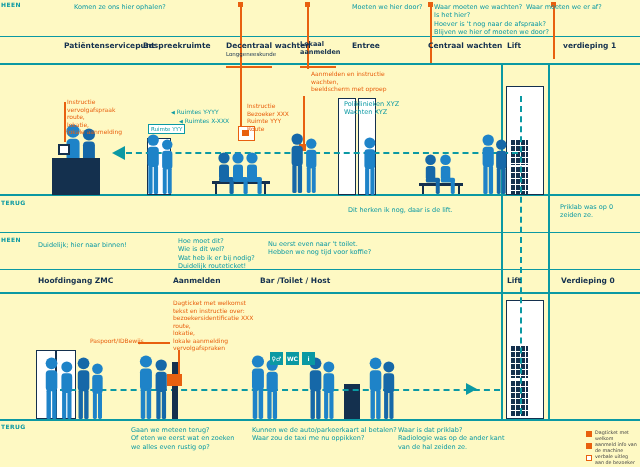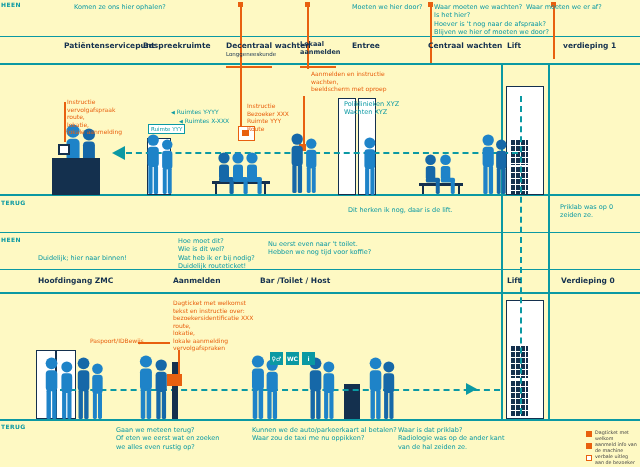--- a/index.html
+++ b/index.html
@@ -232,21 +232,21 @@
   <div class="note" style="left:311px;top:70px">Aanmelden en instructie
 wachten,
 beeldscherm met oproep</div>
   <div class="q" style="left:344px;top:100px">Poliklinieken XYZ
 Wachten XYZ</div>
 
   <div class="q" style="left:348px;top:206px">Dit herken ik nog, daar is de lift.</div>
   <div class="q" style="left:560px;top:203px">Priklab was op 0
 zeiden ze.</div>
 
-  <div class="q" style="left:38px;top:254px">Duidelijk; hier naar binnen!</div>
+  <div class="q" style="left:38px;top:241px">Duidelijk; hier naar binnen!</div>
   <div class="q" style="left:178px;top:237px">Hoe moet dit?
 Wie is dit wel?
 Wat heb ik er bij nodig?
 Duidelijk routeticket!</div>
   <div class="q" style="left:268px;top:240px">Nu eerst even naar 't toilet.
 Hebben we nog tijd voor koffie?</div>
 
   <div class="hdr" style="left:38px;top:276px">Hoofdingang ZMC</div>
   <div class="hdr" style="left:173px;top:276px">Aanmelden</div>
   <div class="hdr" style="left:260px;top:276px">Bar /Toilet / Host</div>
@@ -255,21 +255,21 @@
 
   <div class="note" style="left:173px;top:299px">Dagticket met welkomst
 tekst en instructie over:
 bezoekersidentificatie XXX
 route,
 lokatie,
 lokale aanmelding
 vervolgafspraken</div>
   <div class="note" style="left:90px;top:337px">Paspoort/IDBewijs</div>
 
-  <div class="q" style="left:116px;top:426px">Gaan we meteen terug?
+  <div class="q" style="left:131px;top:426px">Gaan we meteen terug?
 Of eten we eerst wat en zoeken
 we alles even rustig op?</div>
   <div class="q" style="left:252px;top:426px">Kunnen we de auto/parkeerkaart al betalen?
 Waar zou de taxi me nu oppikken?</div>
   <div class="q" style="left:398px;top:426px">Waar is dat priklab?
 Radiologie was op de ander kant
 van de hal zeiden ze.</div>
 
   <div class="legend-row" style="left:586px;top:430px">
     <span class="sq"></span>

